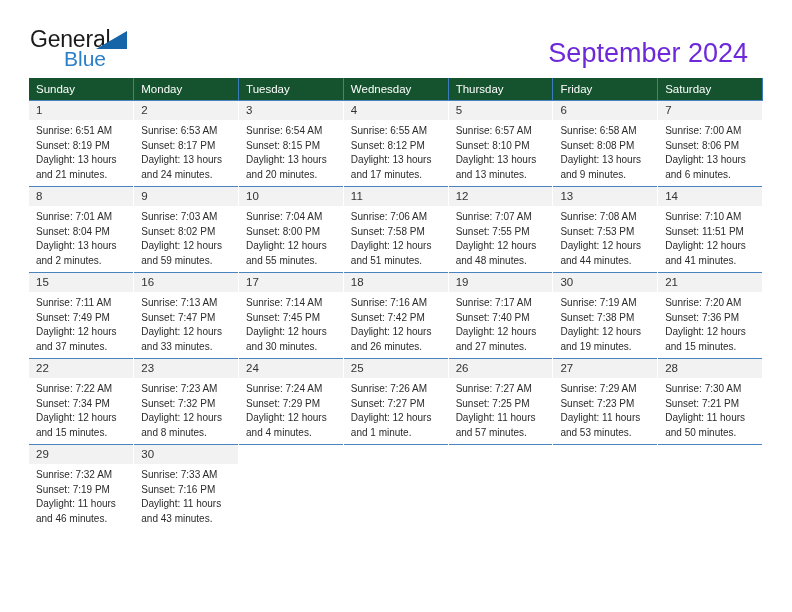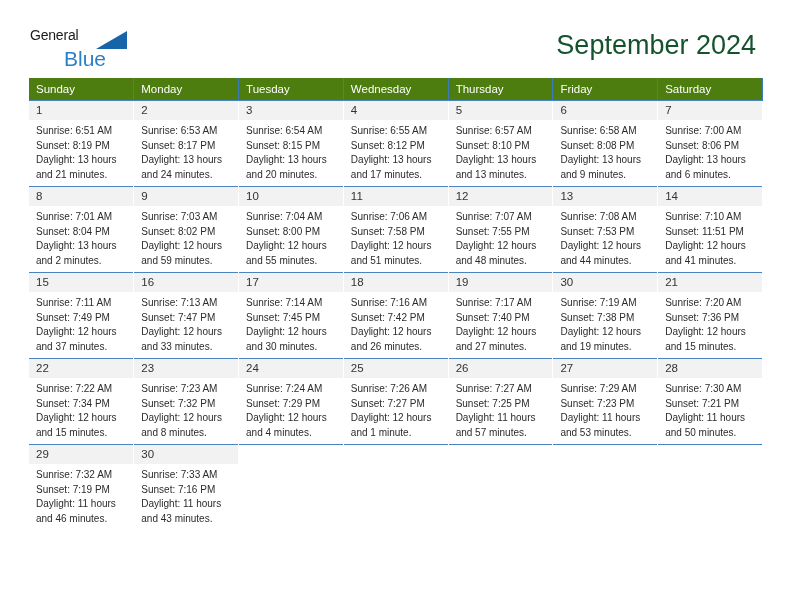--- a/index.html
+++ b/index.html
@@ -32,21 +32,21 @@
     height: 78px;
   }
 
   .logo {
     position: relative;
     width: 120px;
     height: 48px;
     line-height: 1;
   }
   .logo-general {
-    font-size: 14px;
+    font-size: 23px;
     color: #1a1a1a;
     letter-spacing: -0.2px;
     display: block;
     position: absolute;
     left: 0;
     top: 0;
   }
   .logo-triangle {
     position: absolute;
     left: 66px;
@@ -66,40 +66,40 @@
     margin-left: 6px;
   }
 
   .title-block {
     text-align: right;
     padding-top: 2px;
   }
   .cal-title {
     font-size: 27px;
     font-weight: normal;
-    color: #14532d;
+    color: #6d28d9;
     line-height: 1.15;
-    margin: 0;
+    margin: 8px;
   }
   .cal-subtitle {
     font-size: 14.5px;
     color: #3a3a3a;
     margin-top: 9px;
   }
 
   
   .calendar {
     margin: 0 29px 0 29px;
     width: 734px;
     border-collapse: collapse;
     table-layout: fixed;
   }
 
   .calendar th {
-    background: #4d7c0f;
+    background: #14532d;
     color: #ffffff;
     font-size: 11.5px;
     font-weight: normal;
     text-align: left;
     padding: 5px 0 5px 7px;
     height: 21px;
     border-right: 1px solid #3a7cbe;
   }
 
   .calendar td {

